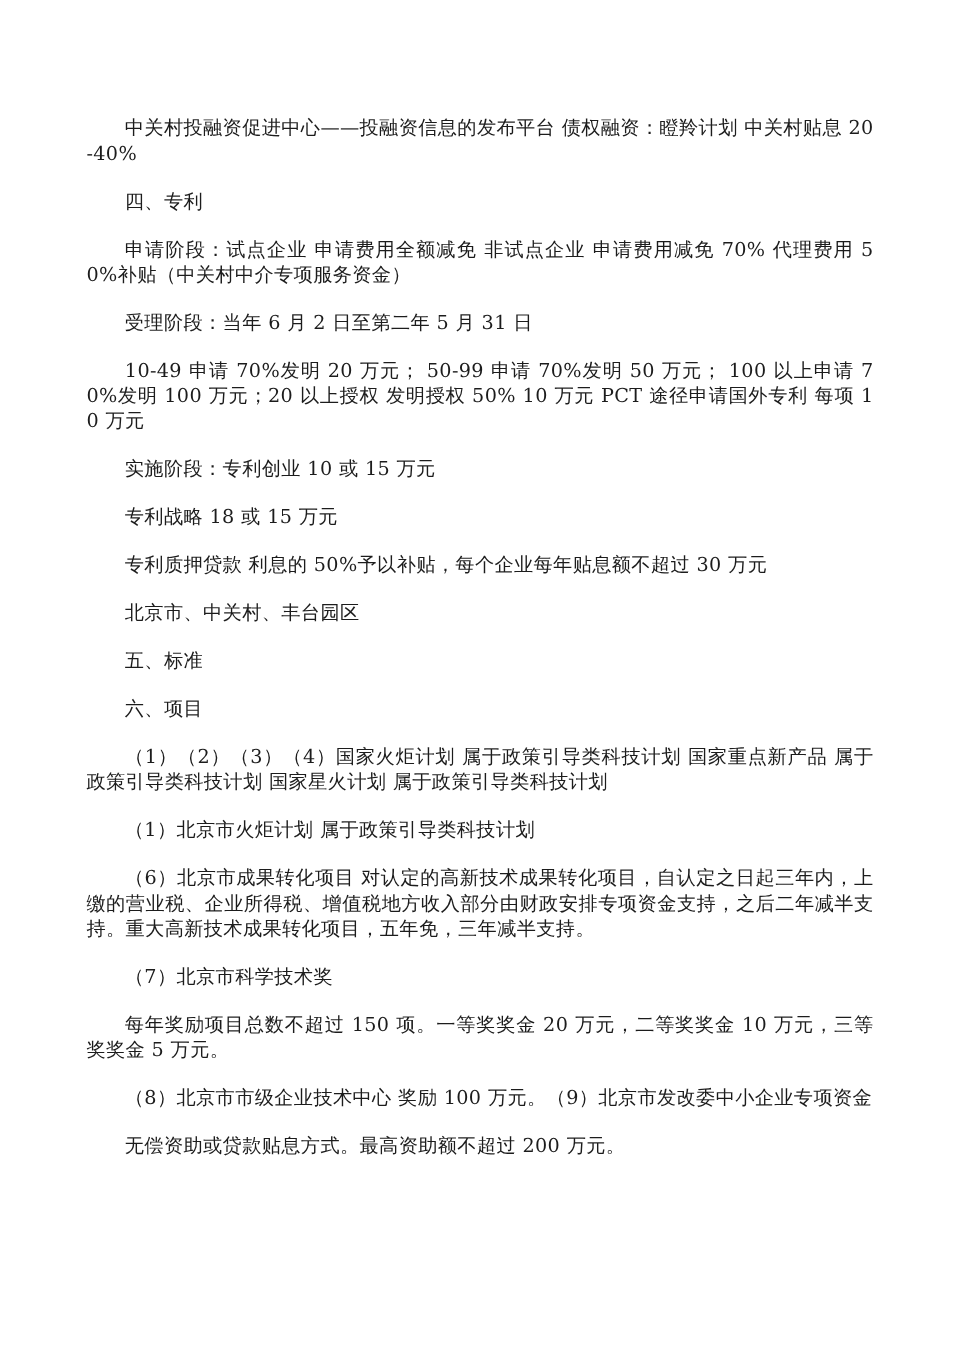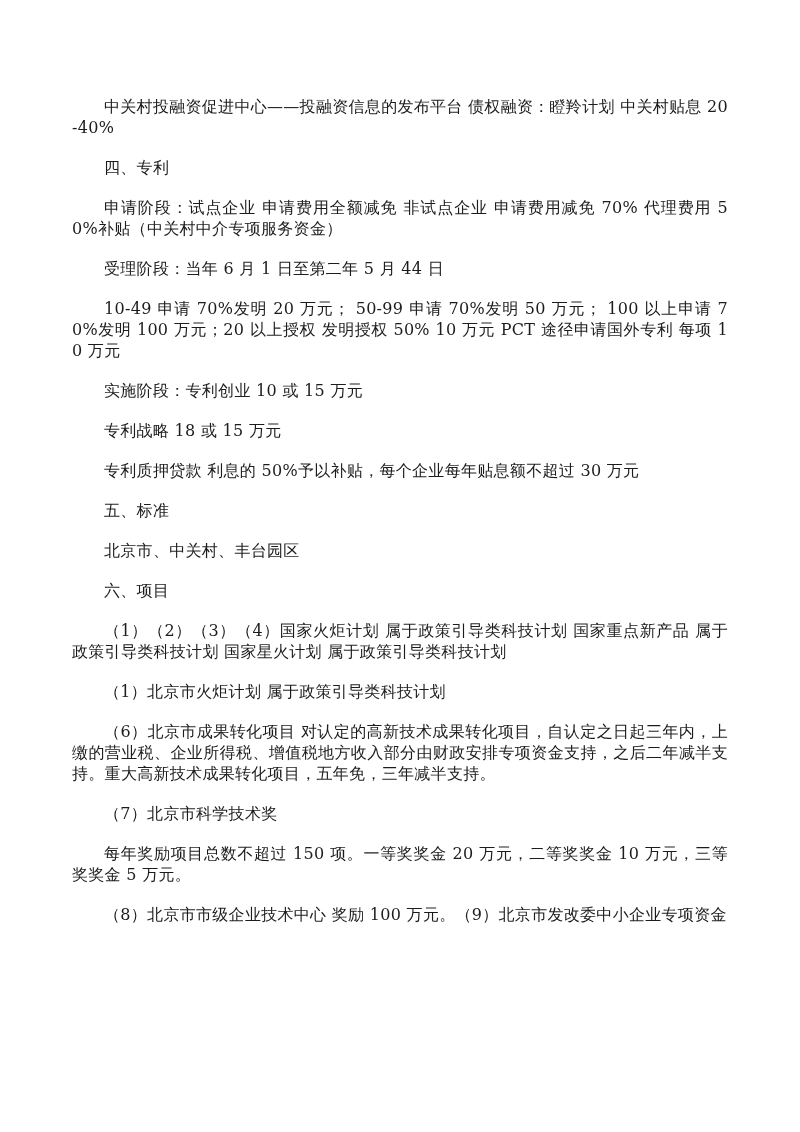--- a/index.html
+++ b/index.html
@@ -35,28 +35,29 @@
   }
 </style>
 </head>
 <body>
 
 <div class="page">
   <div class="doc-body">
       <p class="para">中关村投融资促进中心——投融资信息的发布平台 债权融资：瞪羚计划 中关村贴息 20-40%</p>
       <p class="para">四、专利</p>
       <p class="para">申请阶段：试点企业 申请费用全额减免 非试点企业 申请费用减免 70% 代理费用 50%补贴（中关村中介专项服务资金）</p>
-      <p class="para">受理阶段：当年 6 月 1 日至第二年 5 月 44 日</p>
+      <p class="para">受理阶段：当年 6 月 2 日至第二年 5 月 31 日</p>
       <p class="para">10-49 申请 70%发明 20 万元； 50-99 申请 70%发明 50 万元； 100 以上申请 70%发明 100 万元；20 以上授权 发明授权 50% 10 万元 PCT 途径申请国外专利 每项 10 万元</p>
       <p class="para">实施阶段：专利创业 10 或 15 万元</p>
       <p class="para">专利战略 18 或 15 万元</p>
       <p class="para">专利质押贷款 利息的 50%予以补贴，每个企业每年贴息额不超过 30 万元</p>
+      <p class="para">北京市、中关村、丰台园区</p>
       <p class="para">五、标准</p>
-      <p class="para">北京市、中关村、丰台园区</p>
       <p class="para">六、项目</p>
       <p class="para">（1）（2）（3）（4）国家火炬计划 属于政策引导类科技计划 国家重点新产品 属于政策引导类科技计划 国家星火计划 属于政策引导类科技计划</p>
       <p class="para">（1）北京市火炬计划 属于政策引导类科技计划</p>
       <p class="para">（6）北京市成果转化项目 对认定的高新技术成果转化项目，自认定之日起三年内，上缴的营业税、企业所得税、增值税地方收入部分由财政安排专项资金支持，之后二年减半支持。重大高新技术成果转化项目，五年免，三年减半支持。</p>
       <p class="para">（7）北京市科学技术奖</p>
       <p class="para">每年奖励项目总数不超过 150 项。一等奖奖金 20 万元，二等奖奖金 10 万元，三等奖奖金 5 万元。</p>
       <p class="para">（8）北京市市级企业技术中心 奖励 100 万元。（9）北京市发改委中小企业专项资金</p>
+      <p class="para">无偿资助或贷款贴息方式。最高资助额不超过 200 万元。</p>
     </div>
 </div>
 
 </body></html>

